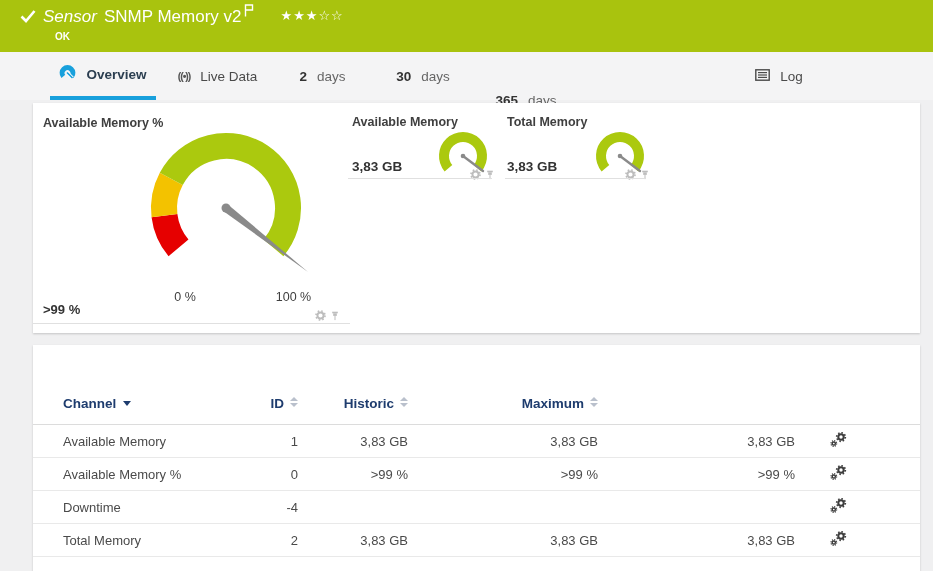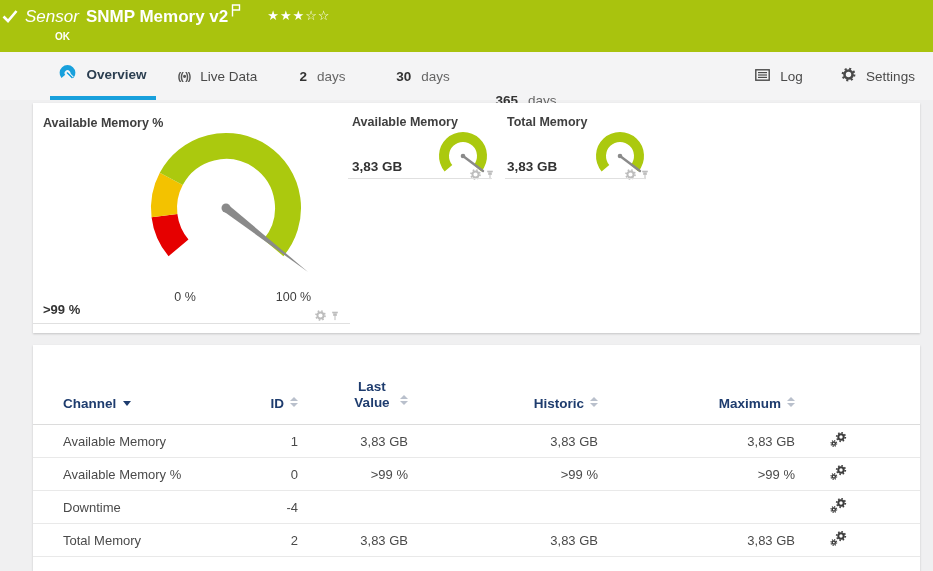--- a/index.html
+++ b/index.html
@@ -3,24 +3,24 @@
 <meta charset="utf-8">
 <style>
   * { margin:0; padding:0; box-sizing:border-box; }
   html,body { width:933px; height:571px; overflow:hidden; }
   body { font-family:"Liberation Sans", sans-serif; background:#f1f1f2; }
   .page { position:relative; width:933px; height:571px; background:#f0f0f1; }
 
   
   .topbar { position:absolute; top:0; left:0; width:933px; height:52px;
             background:#a9c30e; color:#fff; }
-  .topbar-row { display:flex; align-items:center; padding:7px 0 0 2px; }
+  .topbar-row { display:flex; align-items:center; padding:7px 0 0 20px; }
   .check-ic { margin-right:7px; margin-top:1px; }
   .kind { font-style:italic; font-size:17px; margin-right:7px; }
-  .sensor-title { font-size:17px; font-weight:bold; }
+  .sensor-title { font-size:17px; font-weight:normal; }
   .flag-ic { margin-left:3px; transform:translateY(-5px); }
   .stars { margin-left:26px; font-family:"DejaVu Sans", sans-serif; font-size:13px;
            letter-spacing:1px; transform:translateY(-2px); }
   .status-ok { position:absolute; left:55px; top:31px; font-size:10px; font-weight:bold; }
 
   
   .tabbar { position:absolute; top:52px; left:0; width:933px; height:48px; background:#f4f4f5; }
   .tab { position:absolute; top:0; height:48px; display:flex; align-items:center;
          justify-content:center; gap:10px; font-size:13.5px; color:#4a4a4a; cursor:pointer; }
   .tab.active { border-bottom:4px solid #18a0dc; color:#2b3e50; font-weight:bold; }
@@ -116,29 +116,20 @@
       <span>
         <svg width="15" height="12" viewBox="0 0 15 12">
           <rect x="0.8" y="0.8" width="13.4" height="10.4" fill="none" stroke="#4a4a4a" stroke-width="1.4"></rect>
           <line x1="3" y1="3.6" x2="12" y2="3.6" stroke="#4a4a4a" stroke-width="1.2"></line>
           <line x1="3" y1="6" x2="12" y2="6" stroke="#4a4a4a" stroke-width="1.2"></line>
           <line x1="3" y1="8.4" x2="12" y2="8.4" stroke="#4a4a4a" stroke-width="1.2"></line>
         </svg>
       </span>
       <span>Log</span>
     </div>
-    <div class="tab" style="left:840px; width:76px;">
-      <span>
-        <svg width="15" height="15" viewBox="0 0 15 15">
-          <circle cx="7.5" cy="7.5" r="4" fill="none" stroke="#4a4a4a" stroke-width="2.6"></circle>
-          <circle cx="7.5" cy="7.5" r="5.8" fill="none" stroke="#4a4a4a" stroke-width="2.2" stroke-dasharray="2 2.55"></circle>
-        </svg>
-      </span>
-      <span>Settings</span>
-    </div>
   </div>
 
   <div class="panel panel1">
 
     <div class="tile-title" style="left:10px; top:13px;">Available Memory %</div>
     <svg width="200" height="170" viewBox="0 0 200 170" style="position:absolute; left:93px; top:13px;">
       <path d="M 52.51 131.85 A 62 62 0 0 1 38.46 99.55" fill="none" stroke="#e60000" stroke-width="26"></path>
       <path d="M 38.46 99.55 A 62 62 0 0 1 45.26 62.89" fill="none" stroke="#f3c200" stroke-width="26"></path>
       <path d="M 45.26 62.89 A 62 62 0 1 1 147.49 131.85" fill="none" stroke="#abc90e" stroke-width="26"></path>
       <polygon points="182,156 97.5,95.2 102.5,88.9" fill="#8a8a8a"></polygon>
@@ -215,23 +206,20 @@
 
   <div class="panel panel2">
     <div class="t-head">
       <div>
         <span>Channel</span><span class="caret-down"></span>
       </div>
       <div class="num">
         <span>ID</span><span class="sort"><i class="up"></i><i class="dn"></i></span>
       </div>
       <div class="num">
-        <span class="wrap2">Last Value</span><span class="sort bottom"><i class="up"></i><i class="dn"></i></span>
-      </div>
-      <div class="num">
         <span>Historic</span><span class="sort"><i class="up"></i><i class="dn"></i></span>
       </div>
       <div class="num">
         <span>Maximum</span><span class="sort"><i class="up"></i><i class="dn"></i></span>
       </div>
       <div></div>
     </div>
 
     <div class="t-row">
       <div>Available Memory</div>

